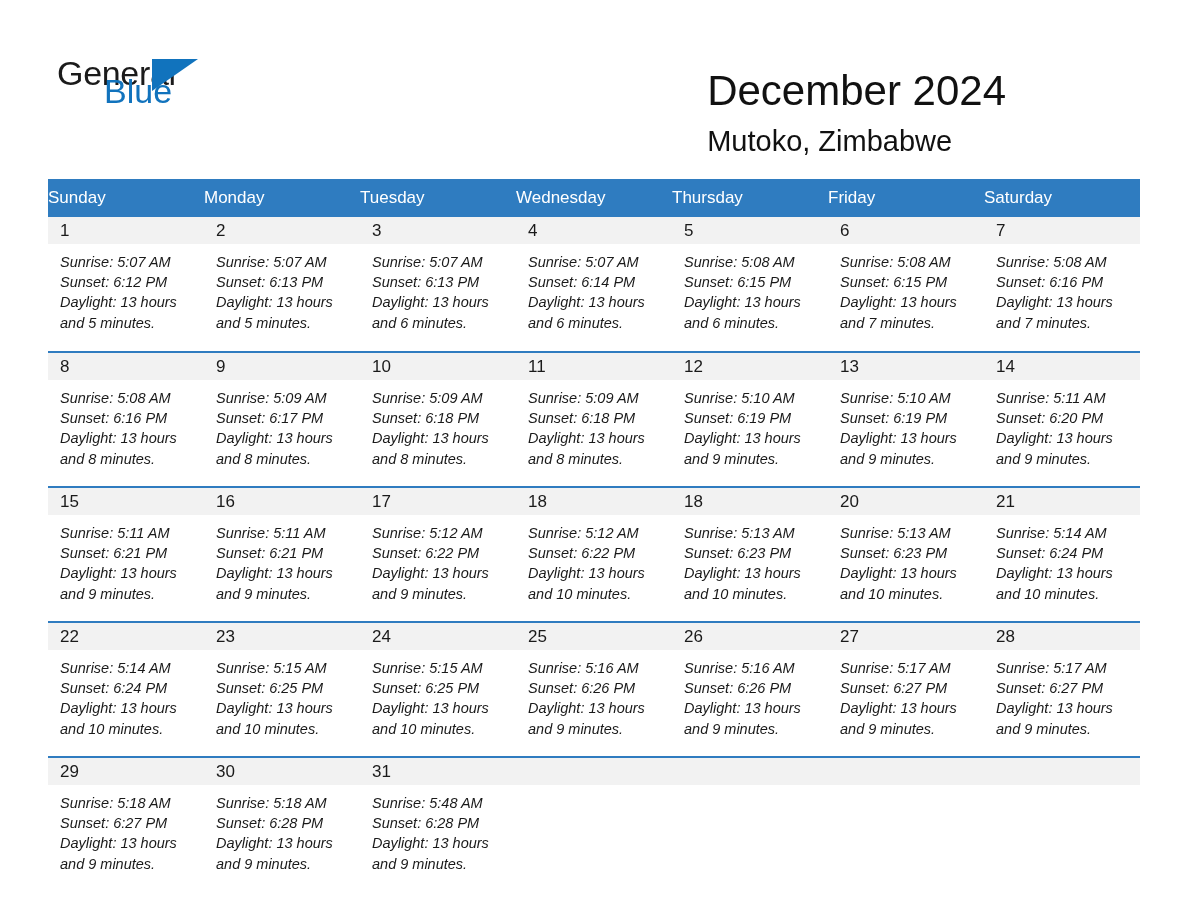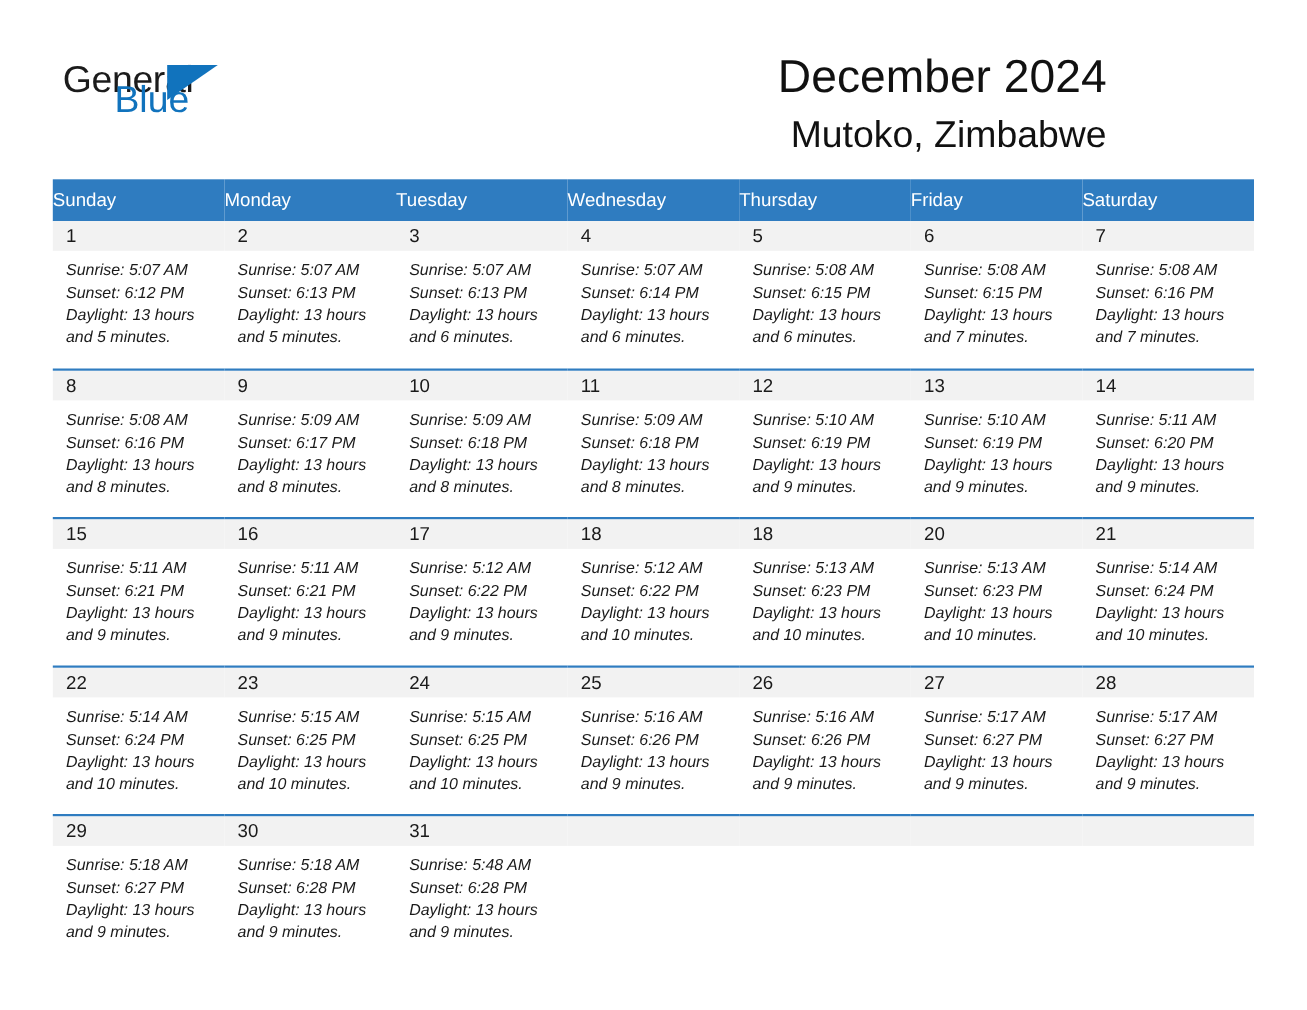--- a/index.html
+++ b/index.html
@@ -57,32 +57,32 @@
     position: absolute;
     left: 47px;
     top: 30px;
     font-size: 34px;
     color: #1173bd;
     line-height: 1;
     font-weight: 400;
   }
 
   .titles {
-    text-align: right;
     padding-top: 2px;
+    margin-top: 21px;
   }
   .month-title {
     font-size: 42px;
     font-weight: 400;
     color: #111111;
     line-height: 1.12;
     white-space: nowrap;
   }
   .location {
-    font-size: 34px;
+    font-size: 29px;
     font-weight: 400;
     color: #111111;
     margin-top: 12px;
     line-height: 1.1;
     white-space: nowrap;
   }
 
   
   .calendar {
     margin: 21px 48px 0 48px;

